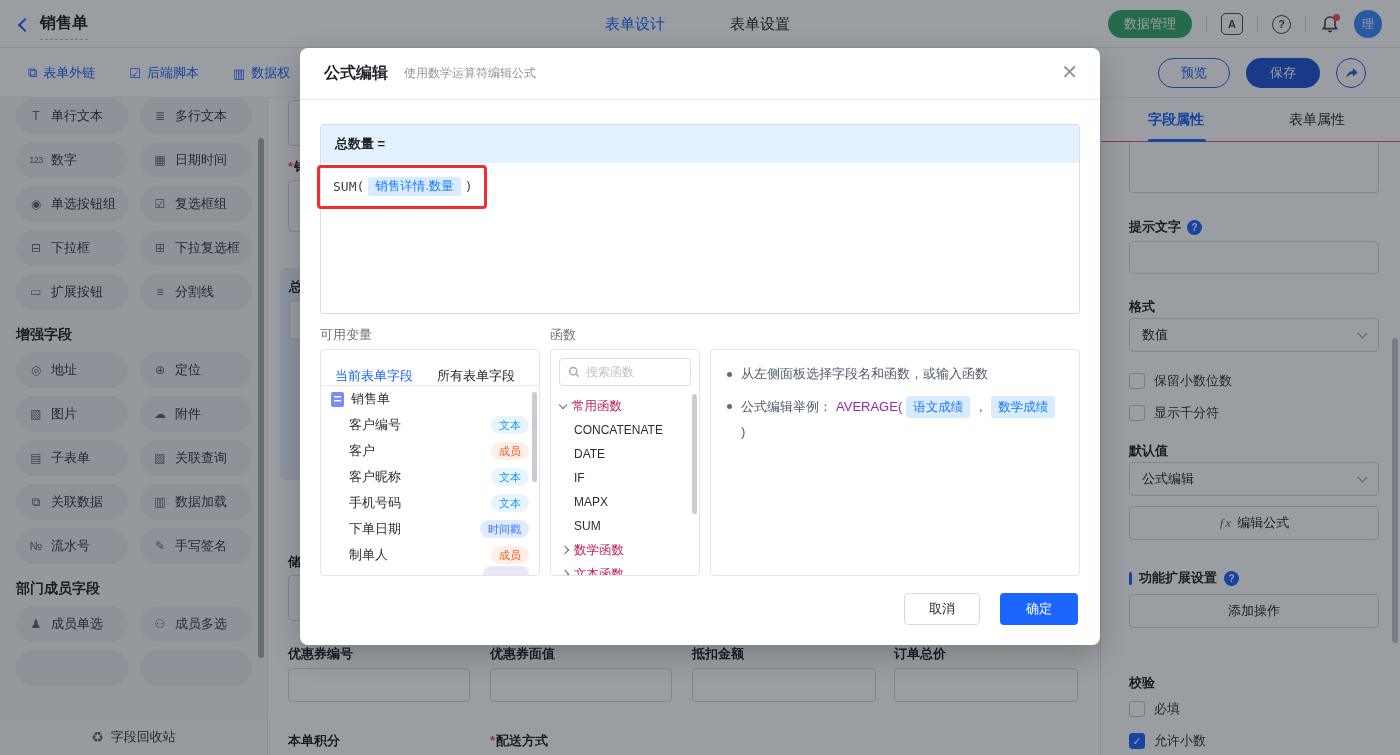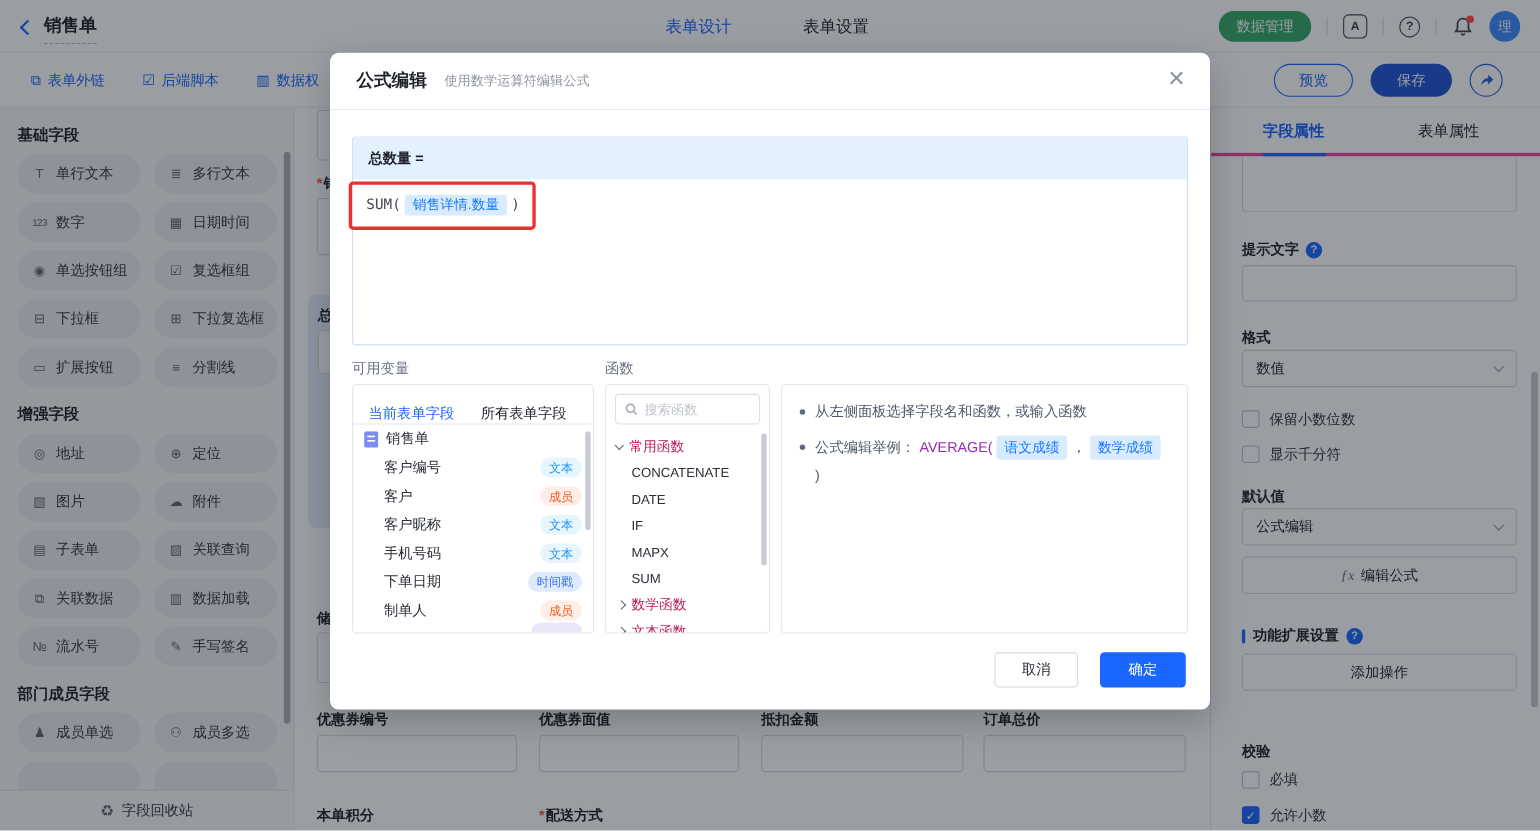--- a/index.html
+++ b/index.html
@@ -50,21 +50,21 @@
   .canvas{position:absolute;left:268px;top:98px;width:832px;height:657px;background:#fff;overflow:hidden}
   .cv-box{position:absolute;background:#fff;border:1px solid #d7dae0;border-radius:4px}
   .cv-label{position:absolute;font-size:13px;font-weight:700;color:#1f2329;white-space:nowrap}
   .req{color:#f54a45;margin-right:1px}
   .cv-selected{position:absolute;left:12px;top:170px;width:420px;height:212px;background:#e7edfb;border-radius:6px}
   .cv-selected .cv-inlabel{position:absolute;left:9px;top:10px;font-size:13px;font-weight:700;color:#1f2329}
   .cv-selected .cv-input{position:absolute;left:9px;top:32px;width:180px;height:40px;background:#fff;border:1px solid #d7dae0;border-radius:4px}
 
   
   .rpanel{position:absolute;left:1100px;top:98px;width:300px;height:657px;background:#fff;border-left:1px solid #e6e7eb;overflow:hidden}
-  .rp-tabs{position:relative;height:44px;border-bottom:3px solid #ec4899}
+  .rp-tabs{position:relative;height:44px;border-bottom:1px solid #ec4899}
   .rp-tab{position:absolute;top:13px;font-size:14px;color:#1f2329;cursor:pointer}
   .rp-tab.active{color:#1b66ff;font-weight:600}
   .rp-underline{position:absolute;left:47px;top:41px;width:58px;height:3px;background:#1b66ff;border-radius:2px}
   .rp-box{position:absolute;width:250px;background:#fff;border:1px solid #d8dbe0;border-radius:4px}
   .plabel{position:absolute;font-size:13px;font-weight:700;color:#23262d;display:flex;align-items:center;gap:6px;white-space:nowrap}
   .qmark{width:15px;height:15px;border-radius:50%;background:#1b66ff;color:#fff;font-size:10px;font-weight:700;display:flex;align-items:center;justify-content:center}
   .panel-select{position:absolute;width:250px;height:34px;background:#fff;border:1px solid #d8dbe0;border-radius:4px;display:flex;align-items:center;justify-content:space-between;padding:0 12px;font-size:13px;color:#23262d;cursor:pointer}
   .chev{width:7px;height:7px;border-right:1.6px solid #8f959e;border-bottom:1.6px solid #8f959e;transform:rotate(45deg);margin-top:-3px}
   .ckrow{position:absolute;display:flex;align-items:center;gap:9px;font-size:13px;color:#30343c;cursor:pointer}
   .ck{width:16px;height:16px;border:1px solid #c2c7d0;border-radius:3px;background:#fff;flex:none;position:relative}
@@ -175,21 +175,20 @@
       <div class="btn-save">保存</div>
       <div class="btn-share">
         <svg viewBox="0 0 16 16">
             <path d="M9.5 2.2v3C5.6 5.5 3.2 8 2.5 12.6c1.9-2.8 4.2-4.1 7-4.1v3l5-4.7-5-4.6z"></path>
           </svg>
       </div>
     </div>
   </div>
 
   <div class="sidebar">
-    <div class="sec-title">基础字段</div>
     <div class="pill-grid">
       <div class="fpill">
           <span class="ic">T</span>
           <span>单行文本</span>
         </div>
       <div class="fpill">
           <span class="ic">≣</span>
           <span>多行文本</span>
         </div>
       <div class="fpill">

